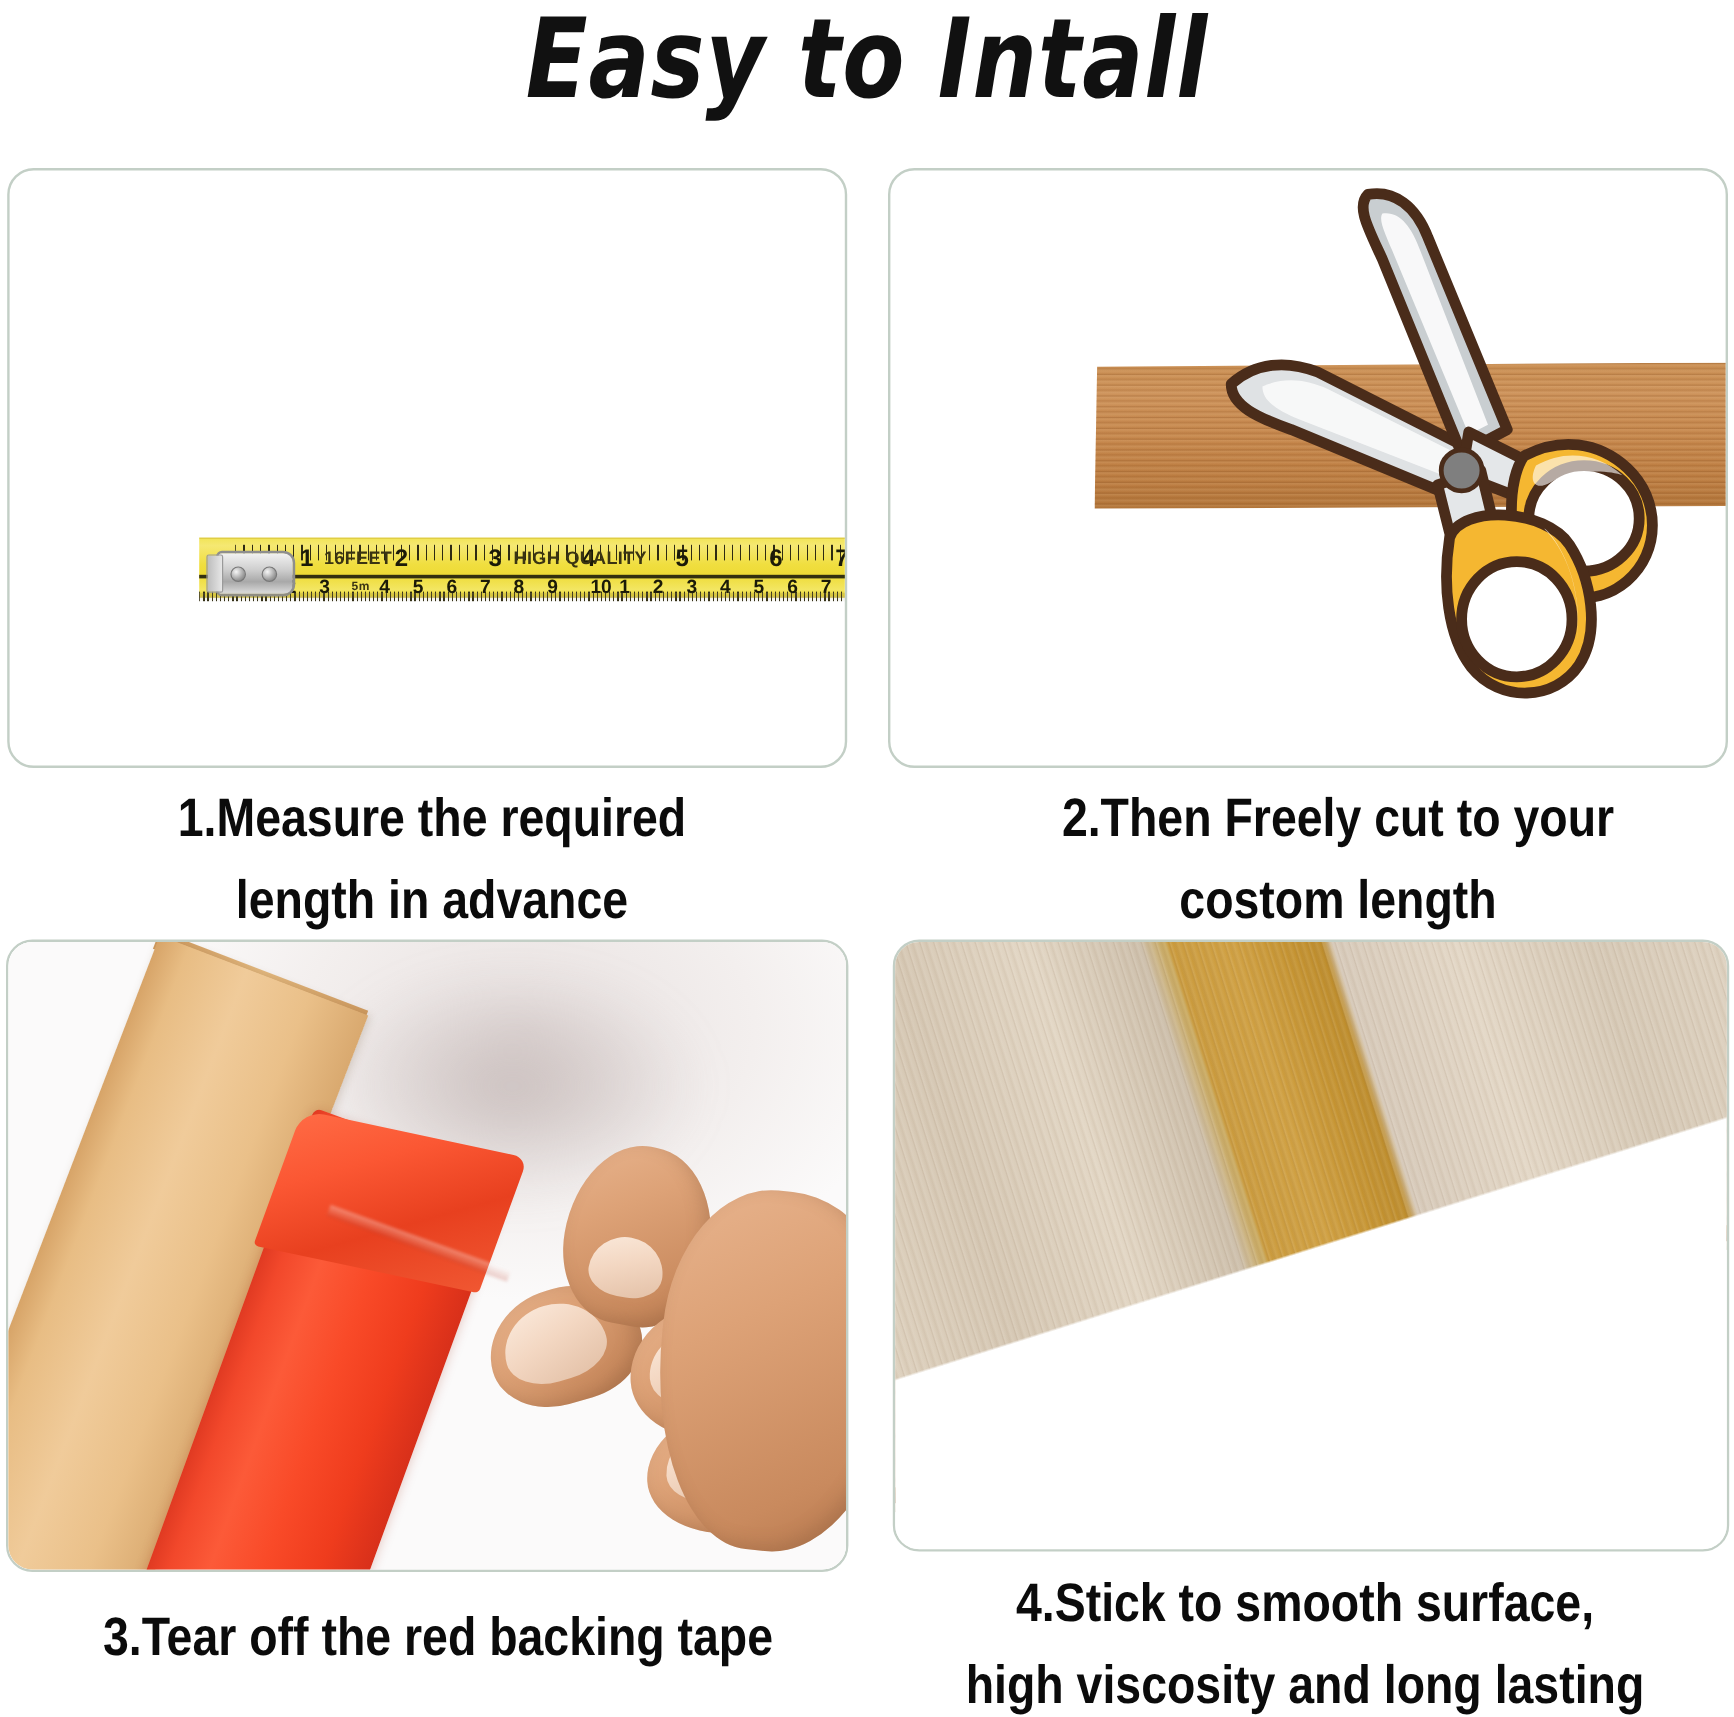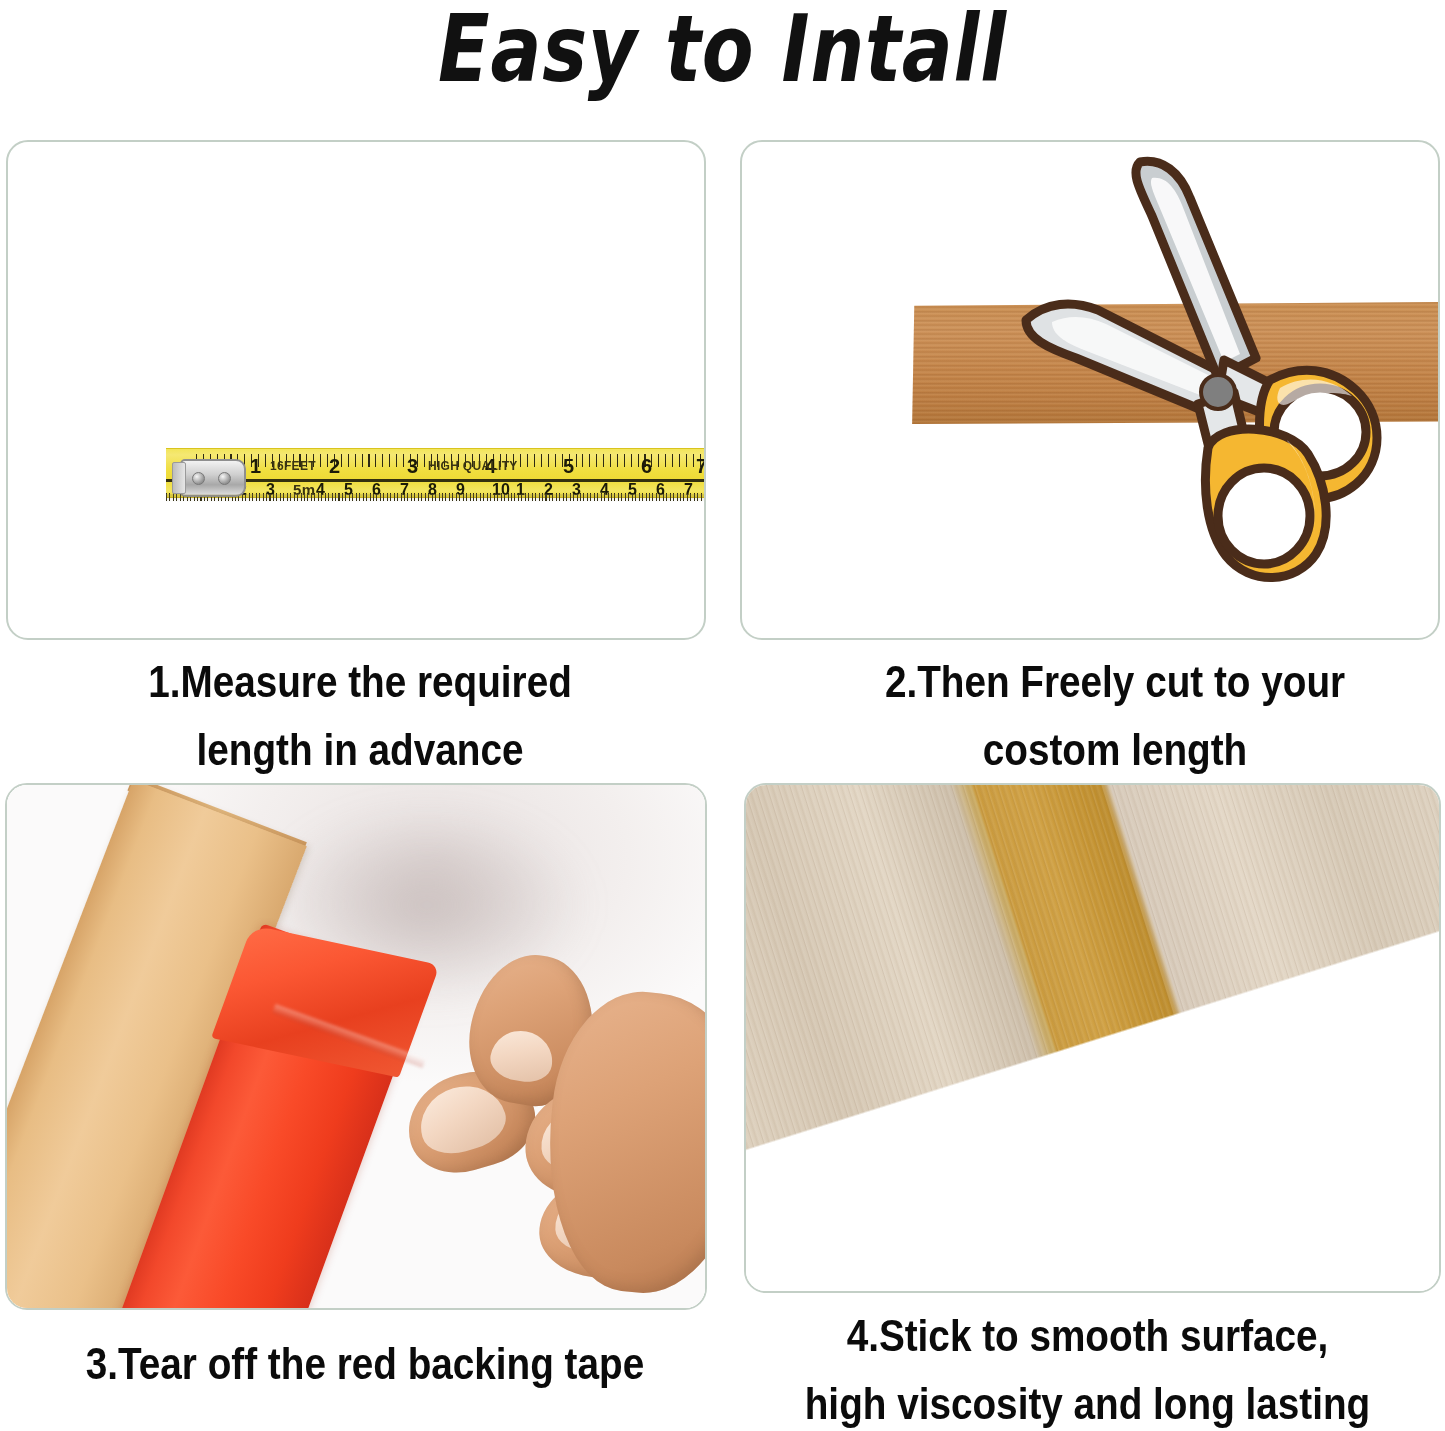--- a/index.html
+++ b/index.html
@@ -150,21 +150,21 @@
     top: 33px;
     font-family: "Liberation Sans", sans-serif;
     font-size: 16px;
     font-weight: 700;
     color: #1b1a08;
     line-height: 16px;
   }
   .tape-brand {
     position: absolute;
     font-family: "Liberation Sans", sans-serif;
-    font-size: 12px;
+    font-size: 15px;
     font-weight: 700;
     color: #3a3412;
     letter-spacing: 0.3px;
     line-height: 10px;
   }
   #tape-hook {
     position: absolute;
     left: 14px; top: 10px;
     width: 62px; height: 34px;
     background: linear-gradient(to bottom, #f2f2f2 0%, #cfcfcf 40%, #a8a8a8 70%, #dedede 100%);
@@ -389,21 +389,21 @@
       <span class="inch-num" style="left:84px">1</span>
       <span class="inch-num" style="left:163px">2</span>
       <span class="inch-num" style="left:241px">3</span>
       <span class="inch-num" style="left:319px">4</span>
       <span class="inch-num" style="left:397px">5</span>
       <span class="inch-num" style="left:475px">6</span>
       <span class="inch-num" style="left:530px">7</span>
 
       <span class="tape-brand" style="left:104px; top:12px">16FEET</span>
       <span class="tape-brand" style="left:262px; top:12px">HIGH QUALITY</span>
-      <span class="tape-brand" style="left:127px; top:36px; font-size:15px">5m</span>
+      <span class="tape-brand" style="left:127px; top:36px; font-size:10px">5m</span>
 
       <span class="cm-num" style="left:72px">2</span>
       <span class="cm-num" style="left:100px">3</span>
       <span class="cm-num" style="left:150px">4</span>
       <span class="cm-num" style="left:178px">5</span>
       <span class="cm-num" style="left:206px">6</span>
       <span class="cm-num" style="left:234px">7</span>
       <span class="cm-num" style="left:262px">8</span>
       <span class="cm-num" style="left:290px">9</span>
       <span class="cm-num" style="left:326px">10</span>

